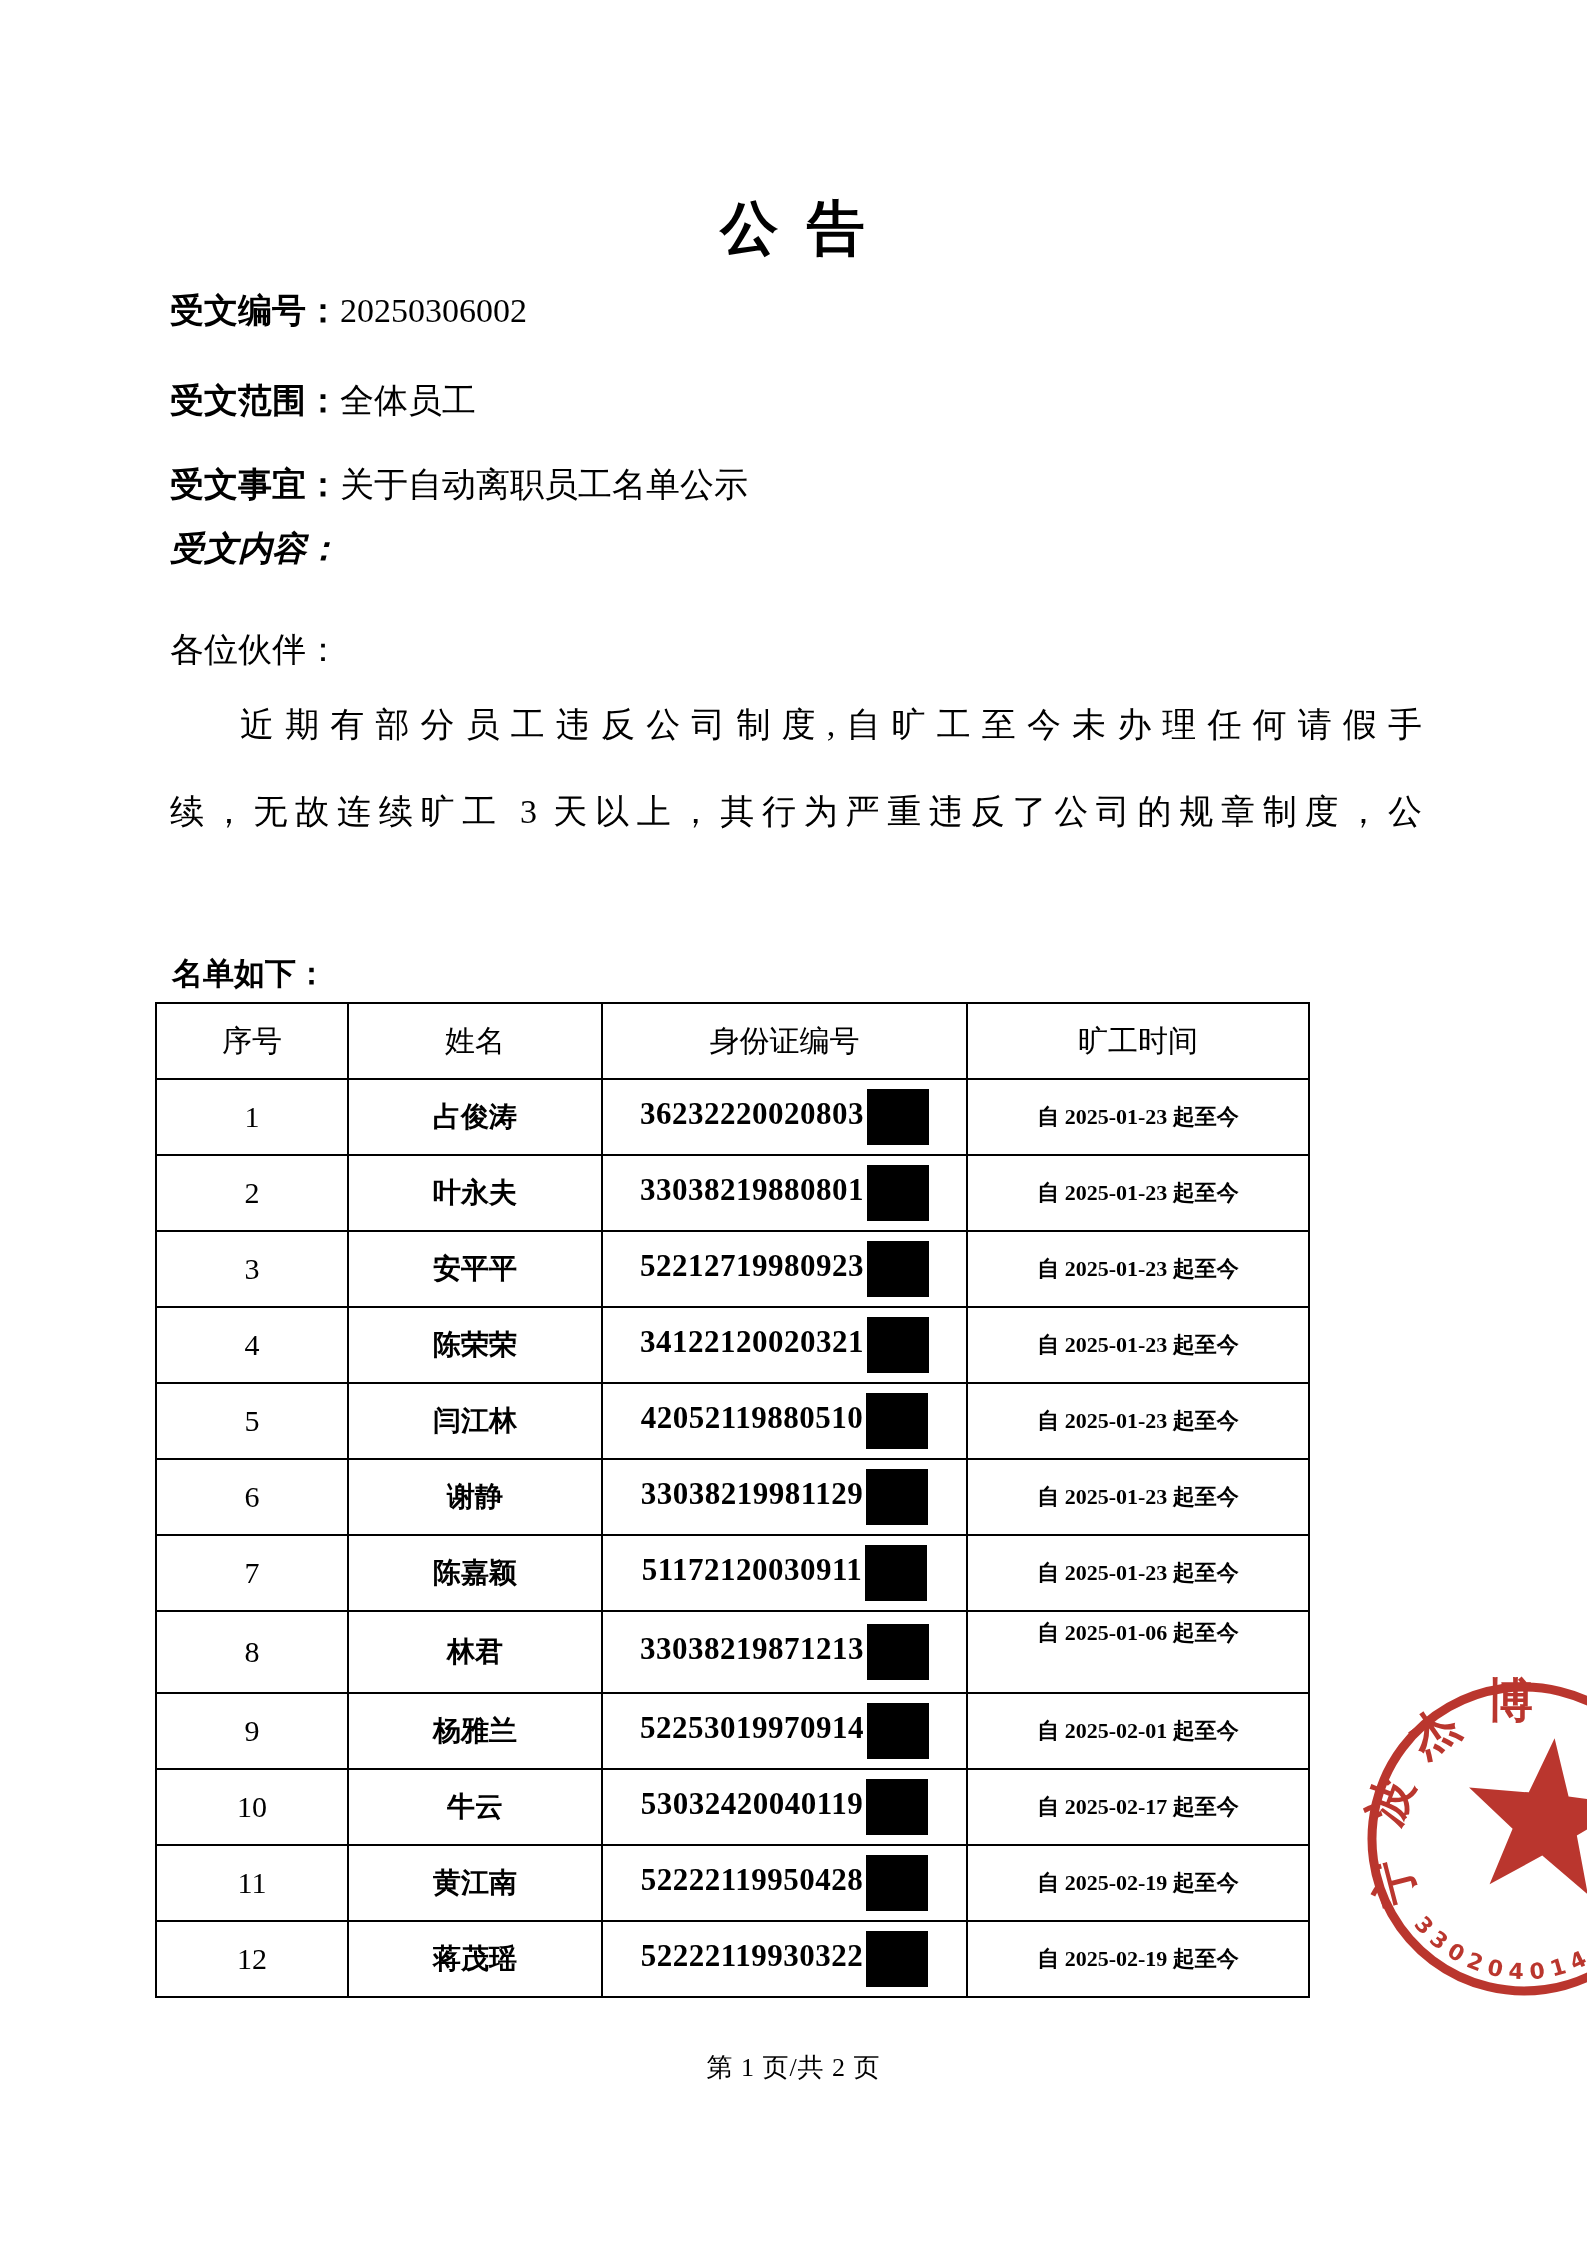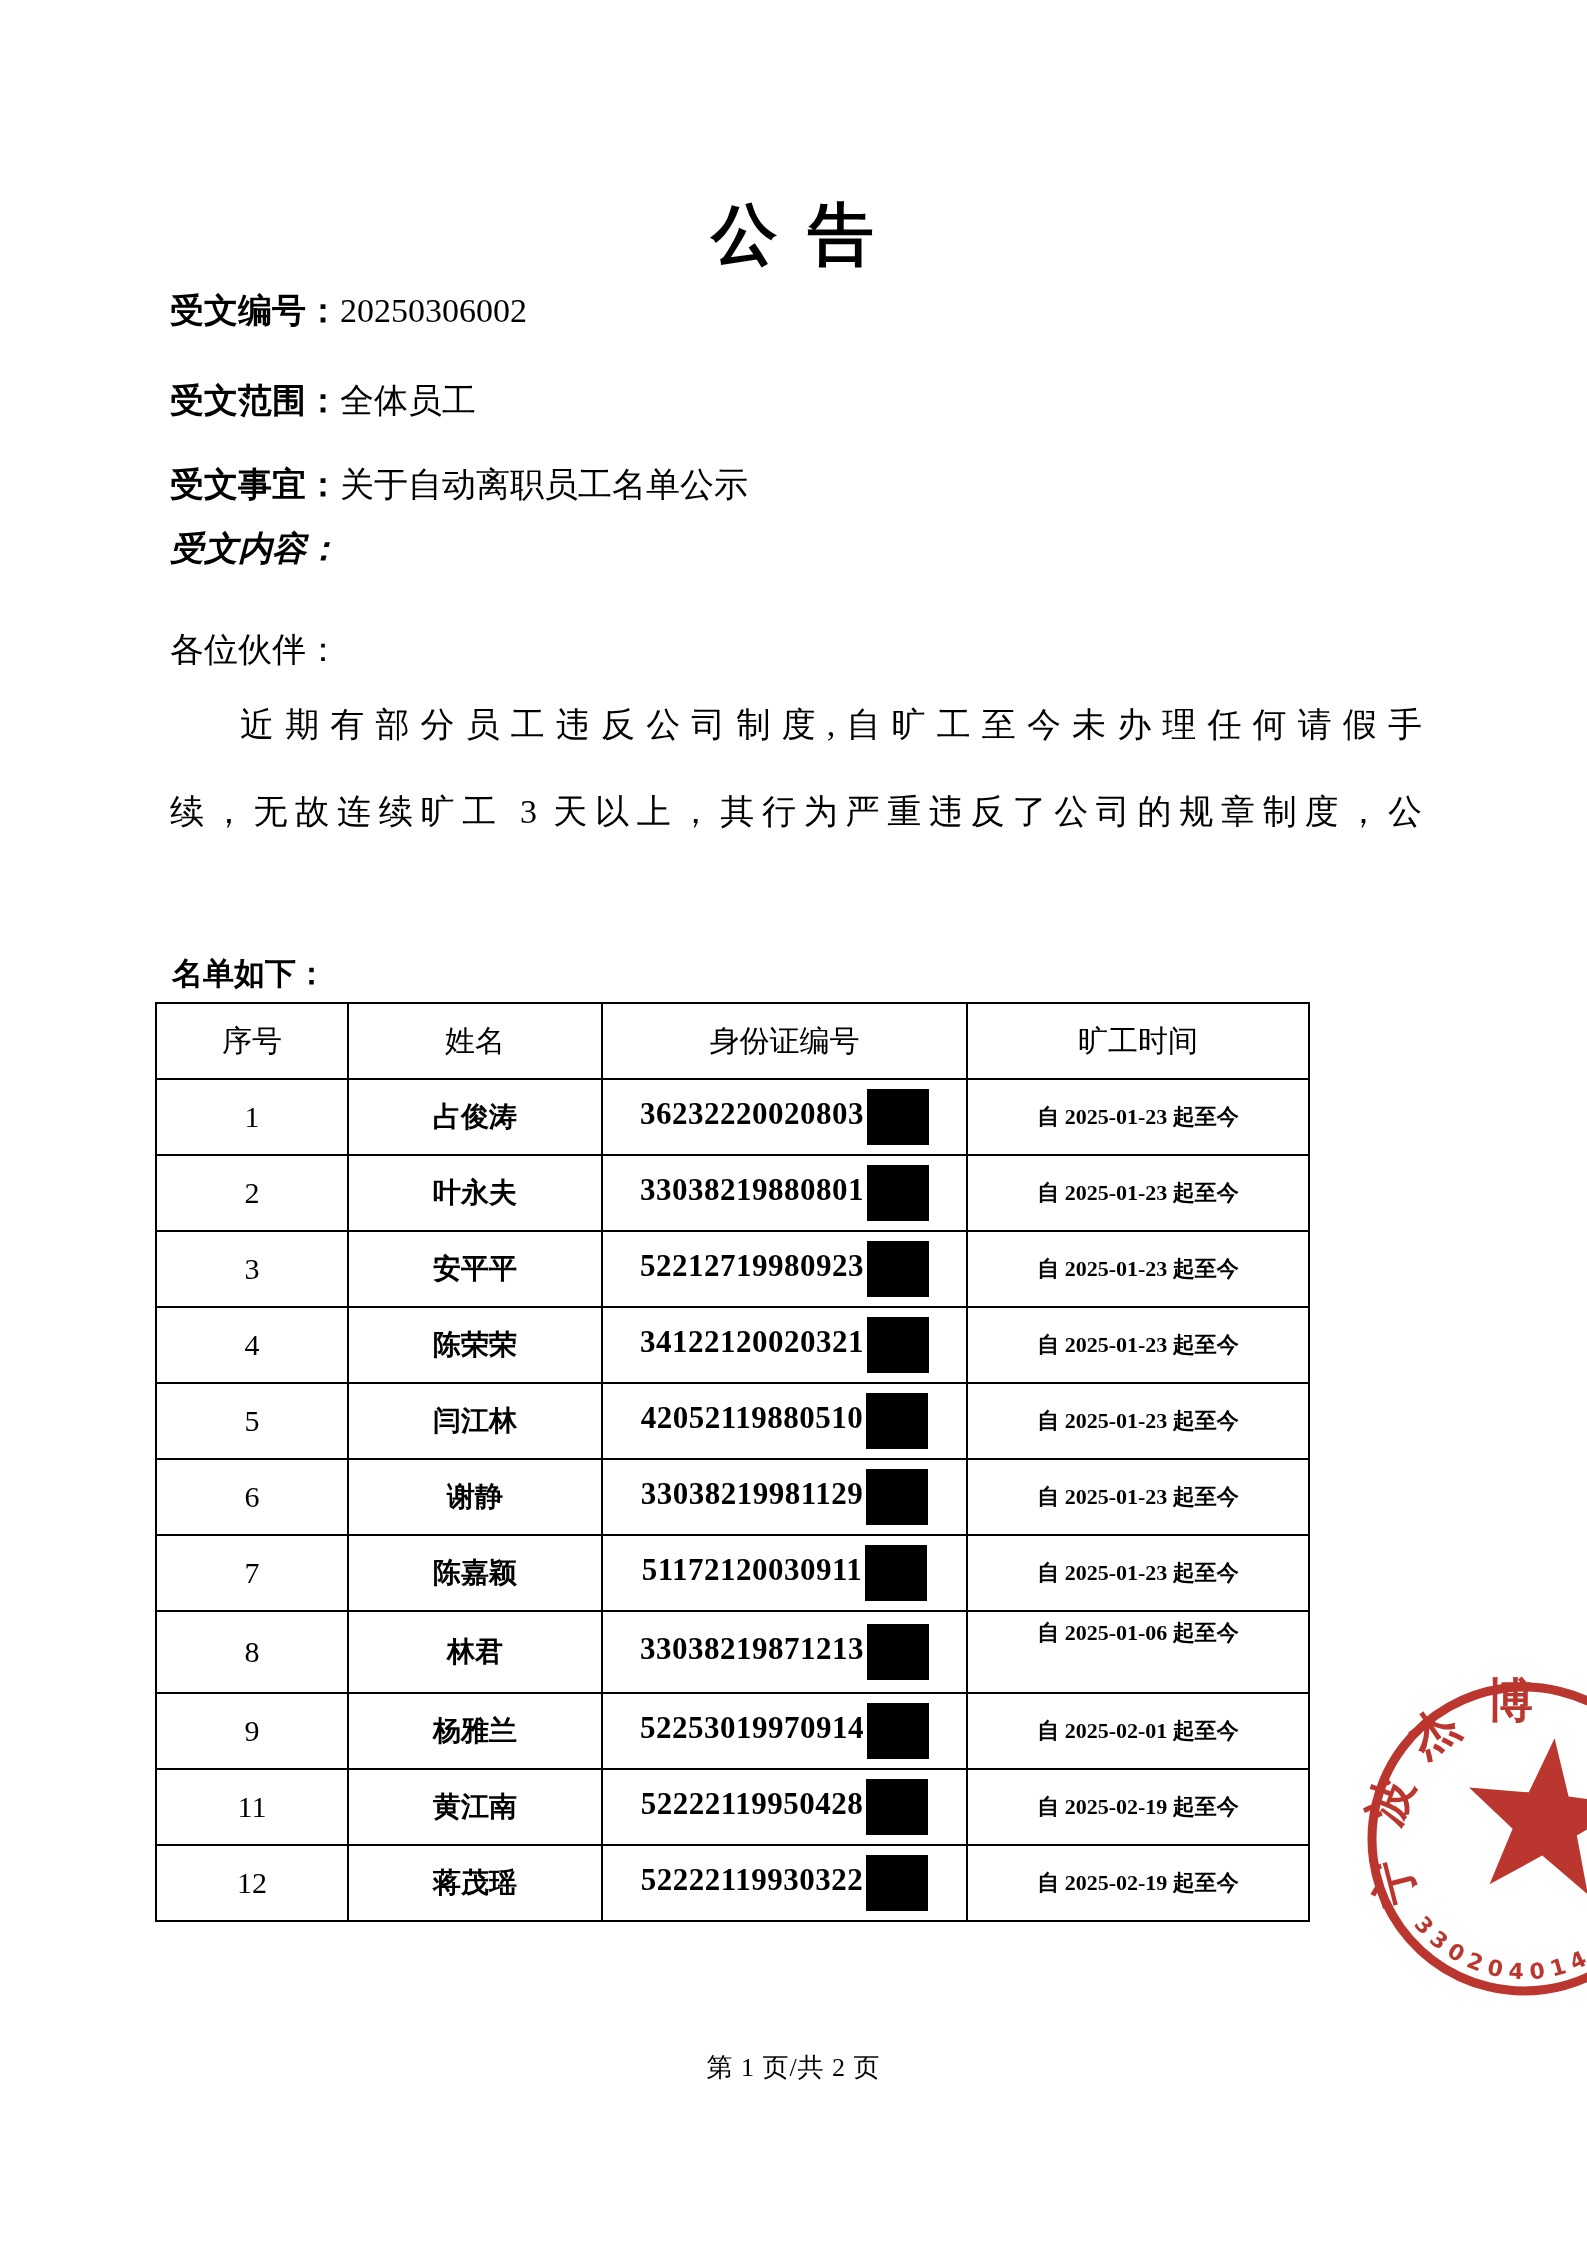--- a/index.html
+++ b/index.html
@@ -7,21 +7,21 @@
     position:relative;
     width:1587px; height:2245px;
     background:#ffffff;
     color:#000;
     font-family:"Liberation Serif","DejaVu Serif",serif;
     overflow:hidden;
   }
   .title {
     position:absolute; top:190px; left:0; width:100%;
     text-align:center;
-    font-size:66px; font-weight:bold;
+    font-size:58px; font-weight:bold;
     word-spacing:10px; letter-spacing:2px;
   }
   .field { position:absolute; left:170px; font-size:34px; white-space:nowrap; }
   .field .label { font-weight:bold; }
   .f1 { top:288px; }
   .f2 { top:378px; }
   .f3 { top:462px; }
   .f4 { top:526px;font-style:italic; }
   .salutation { position:absolute; left:170px; top:627px; font-size:34px; }
   .para-line {
@@ -150,20 +150,26 @@
       <td class="c-id"><span class="id-digits">33038219871213</span><span class="redaction"></span></td>
       <td class="c-abs top-align">自 2025-01-06 起至今</td>
     </tr>
         <tr>
       <td class="c-no">9</td>
       <td class="c-name">杨雅兰</td>
       <td class="c-id"><span class="id-digits">52253019970914</span><span class="redaction"></span></td>
       <td class="c-abs">自 2025-02-01 起至今</td>
     </tr>
         <tr>
+      <td class="c-no">10</td>
+      <td class="c-name">牛云</td>
+      <td class="c-id"><span class="id-digits">53032420040119</span><span class="redaction"></span></td>
+      <td class="c-abs">自 2025-02-17 起至今</td>
+    </tr>
+        <tr>
       <td class="c-no">11</td>
       <td class="c-name">黄江南</td>
       <td class="c-id"><span class="id-digits">52222119950428</span><span class="redaction"></span></td>
       <td class="c-abs">自 2025-02-19 起至今</td>
     </tr>
         <tr>
       <td class="c-no">12</td>
       <td class="c-name">蒋茂瑶</td>
       <td class="c-id"><span class="id-digits">52222119930322</span><span class="redaction"></span></td>
       <td class="c-abs">自 2025-02-19 起至今</td>

